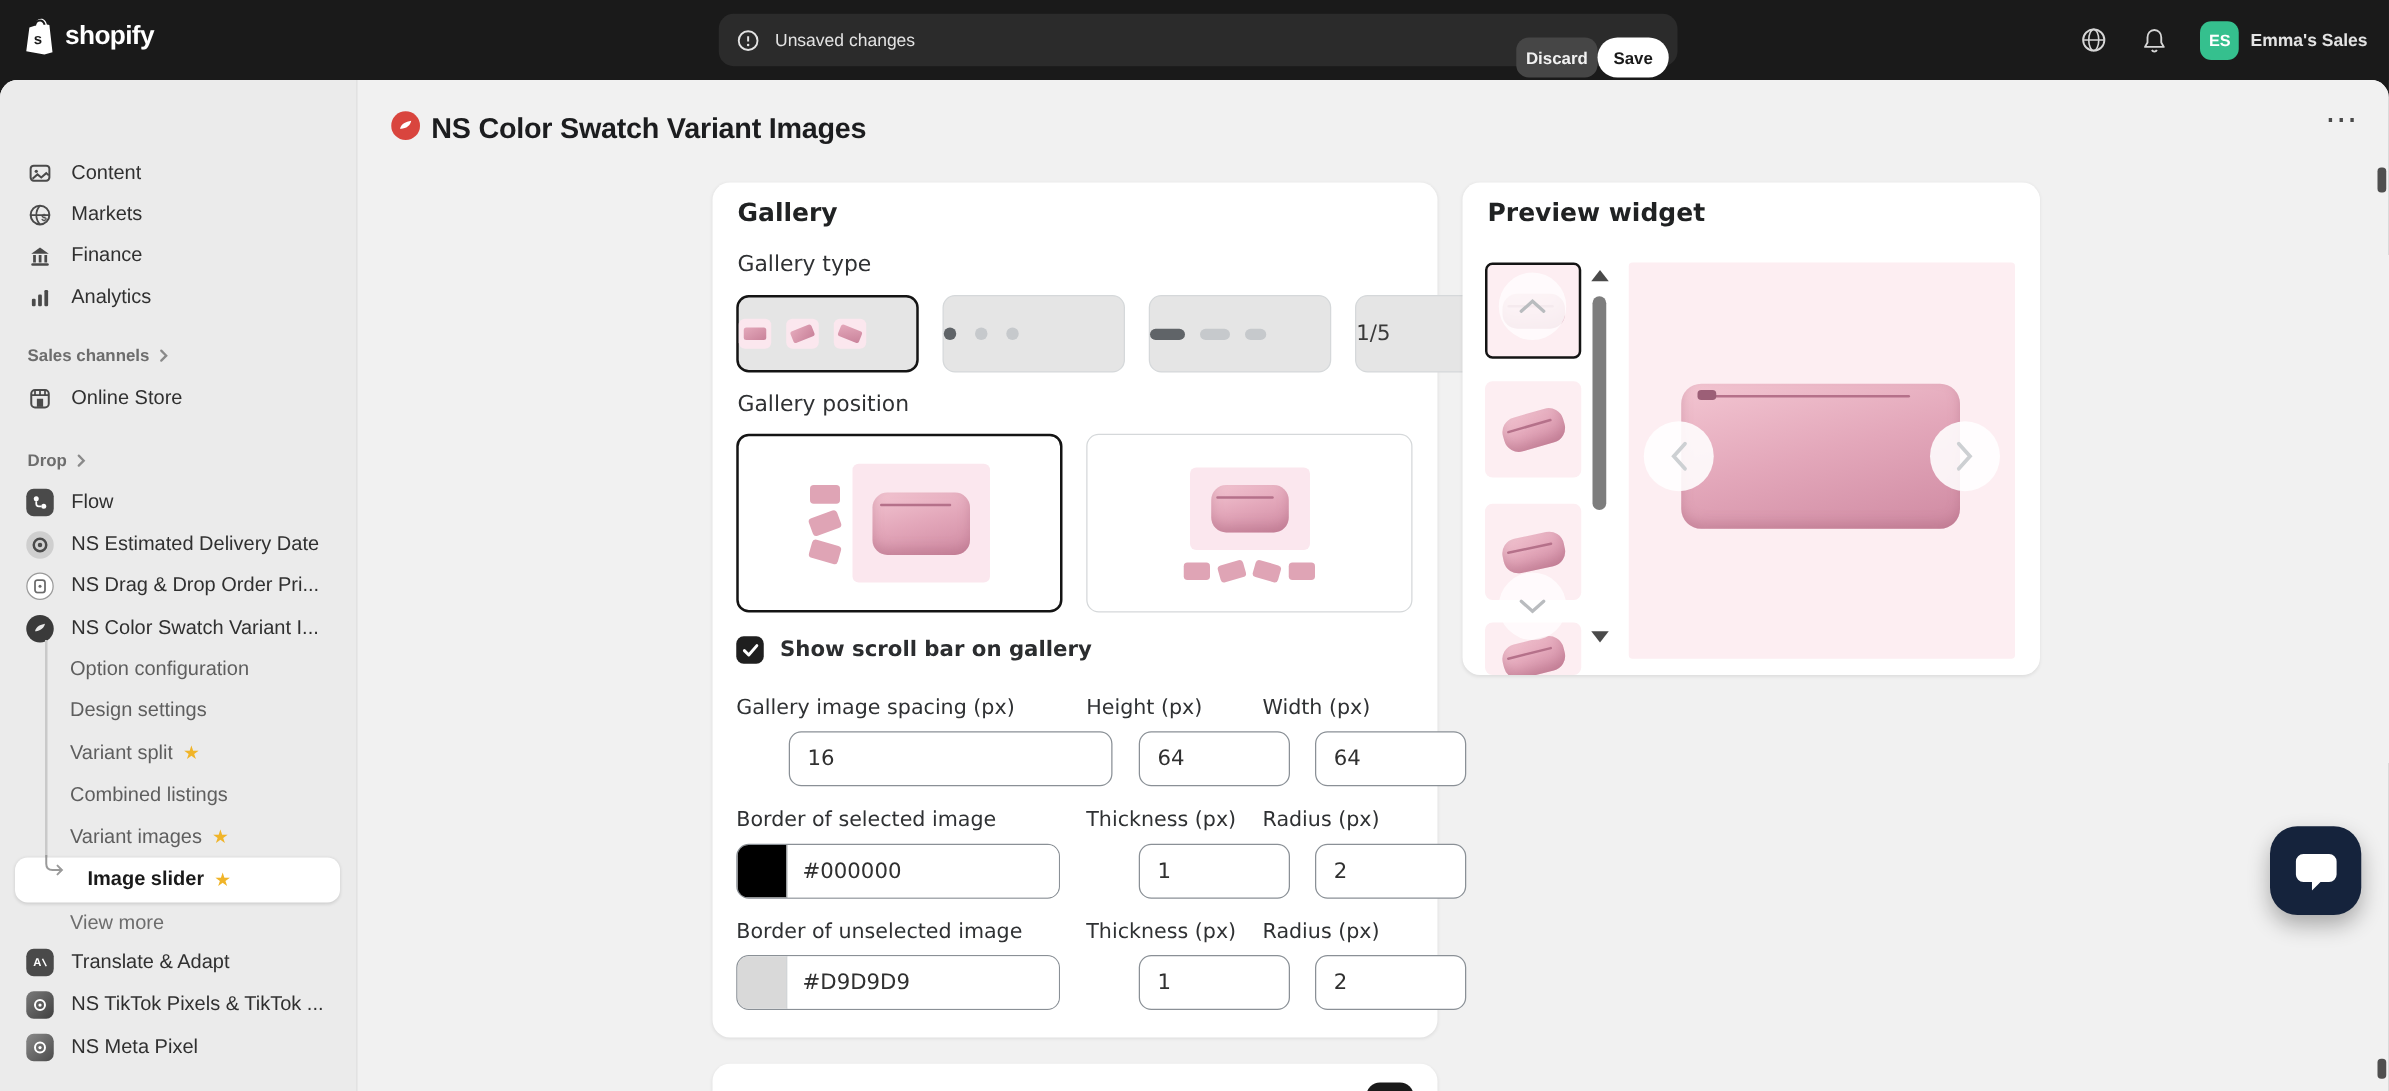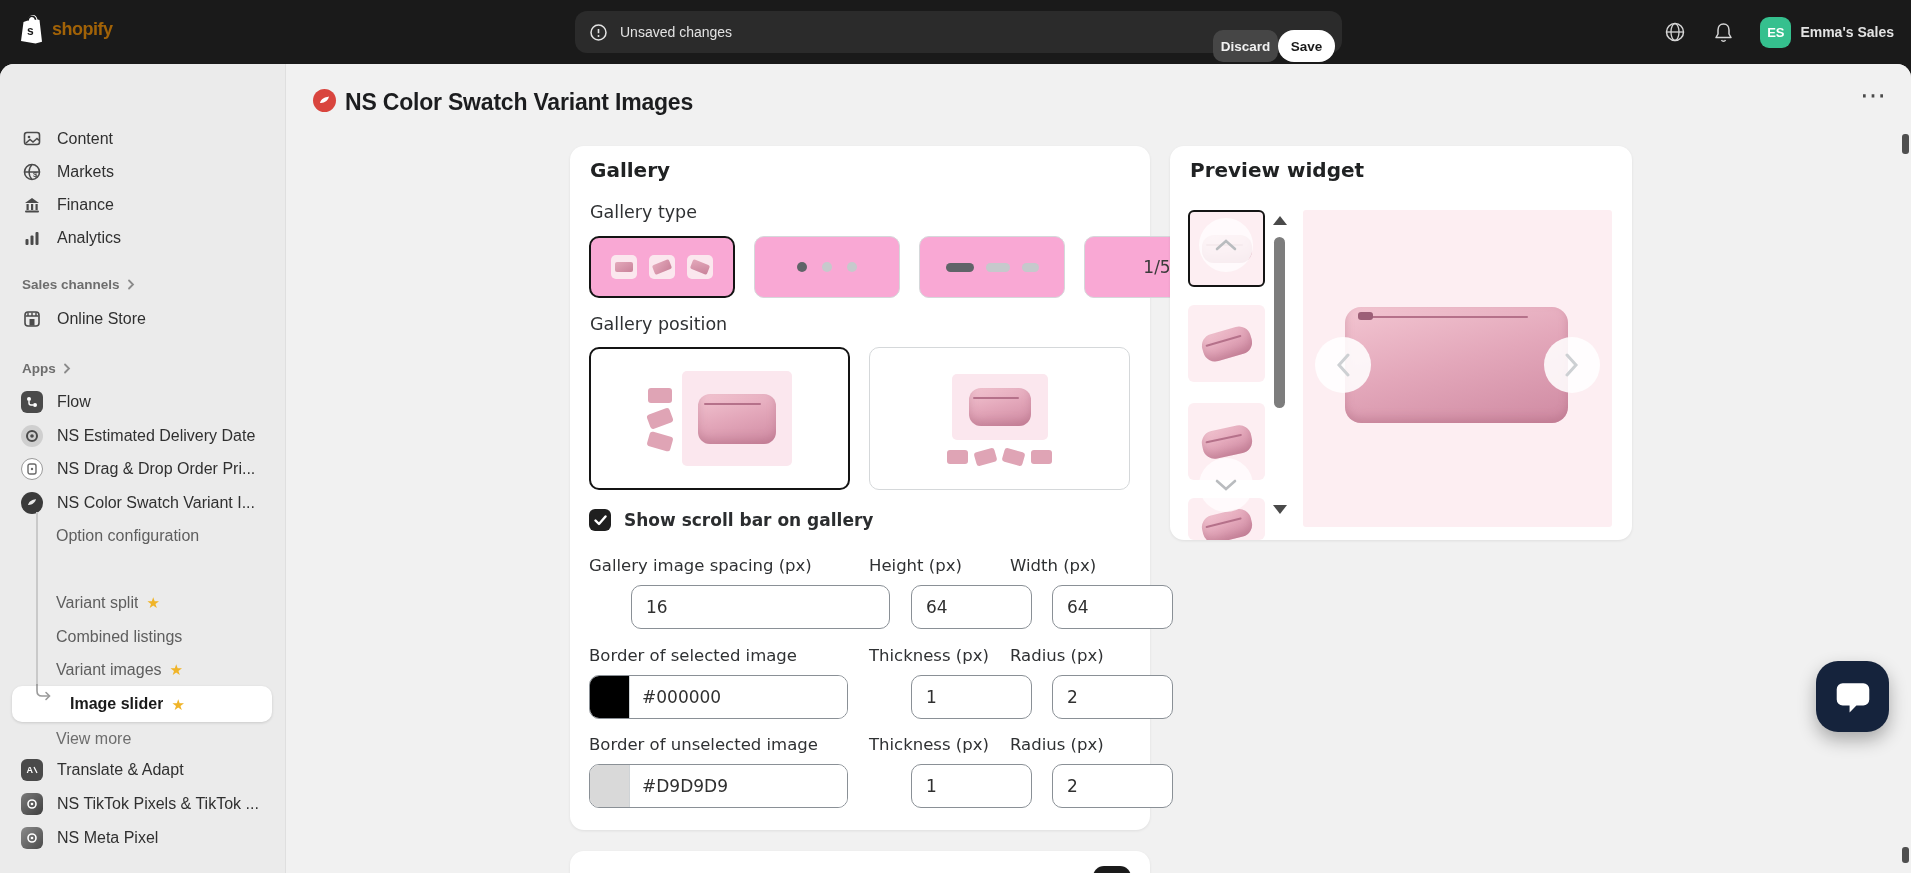--- a/index.html
+++ b/index.html
@@ -2,21 +2,21 @@
 <html><head>
 <meta charset="utf-8">
 <style>
   * { margin:0; padding:0; box-sizing:border-box; }
   html,body { width:1911px; height:873px; overflow:hidden; background:#1a1a1a;
               font-family:"Liberation Sans", sans-serif; }
 
   
   .topbar { position:absolute; left:0; top:0; width:1911px; height:64px; background:#1a1a1a; }
   .logo { position:absolute; left:18px; top:14px; display:flex; align-items:center; gap:7px; }
-  .logo-word { color:#a16207; font-size:18px; font-weight:700; letter-spacing:-0.5px; }
+  .logo-word { color:#ffffff; font-size:21px; font-weight:700; letter-spacing:-0.5px; }
   .banner { position:absolute; left:575px; top:11px; width:767px; height:42px; background:#2b2b2b;
             border-radius:12px; display:flex; align-items:center; }
   .banner-ic { margin-left:14px; display:flex; }
   .banner-text { margin-left:12px; color:#e3e3e3; font-size:14px; }
   .banner-btns { position:absolute; right:7px; top:19px; display:flex; }
   .btn-discard { width:65px; height:32px; background:#464646; color:#f1f1f1; border:none;
                  border-radius:10px; font-size:13.5px; font-weight:600; cursor:pointer; font-family:inherit;}
   .btn-save { width:57px; height:32px; background:#ffffff; color:#1a1a1a; border:none;
               border-radius:16px; font-size:13.5px; font-weight:600; cursor:pointer; font-family:inherit;}
   .tb-icons { position:absolute; right:0; top:0; height:64px; display:flex; align-items:center; }
@@ -63,22 +63,22 @@
   .card { position:absolute; background:#ffffff; border-radius:14px; box-shadow:0 1px 3px rgba(0,0,0,0.08); }
   #card-gallery { left:283px; top:82px; width:580px; height:684px; }
   #card-preview { left:883px; top:82px; width:462px; height:394px; overflow:hidden; }
   #card-bottom  { left:283px; top:787px; width:580px; height:22px; border-radius:14px 14px 0 0; }
 
   .card h2 { position:absolute; left:20px; top:12px; font-size:20px; font-weight:700; color:#202223;
              font-family:"DejaVu Sans", sans-serif; }
   .glabel { position:absolute; left:20px; font-size:17.5px; color:#2f3133; font-family:"DejaVu Sans", sans-serif; }
 
   .type-row { position:absolute; left:19px; top:90px; display:flex; gap:19px; }
-  .opt-box { width:146px; height:62px; border:1px solid #d5d8da; border-radius:10px; background:#f9a8d4;
-             display:flex; align-items:center; justify-content:center; gap:12px; cursor:pointer; }
+  .opt-box { width:146px; height:62px; border:1px solid #d5d8da; border-radius:10px; background:#e5e5e5;
+             display:flex; align-items:center; justify-content:flex-start; gap:12px; cursor:pointer; }
   .opt-box.sel { border:2px solid #141414; }
   .tile { width:26px; height:24px; background:#fbe7ee; border-radius:5px; display:flex; align-items:center;
           justify-content:center; }
   .tile span { width:18px; height:10px; border-radius:2px; display:block;
                background:linear-gradient(150deg,#e4a9bb,#c9829a); }
   .dot { width:10px; height:10px; border-radius:50%; }
   .dash { height:9px; border-radius:5px; }
   .counter { font-size:17px; color:#3a3a3a; font-family:"DejaVu Sans", sans-serif; }
 
   .pos-row { position:absolute; left:19px; top:201px; display:flex; gap:19px; }
@@ -251,21 +251,21 @@
         <svg width="20" height="20" viewBox="0 0 20 20">
             <rect x="3" y="3" width="14" height="14" rx="3" fill="none" stroke="#4a4a4a" stroke-width="1.6"></rect>
             <path d="M6 3.5 v3 M10 3.5 v3 M14 3.5 v3 M3.5 7 h13" fill="none" stroke="#4a4a4a" stroke-width="1.4"></path>
             <rect x="7.5" y="10" width="5" height="6.5" fill="#4a4a4a"></rect>
           </svg>
       </span>
       <span class="sb-label">Online Store</span>
     </div>
 
     <div class="sb-head" style="top:291px">
-      <span>Apps</span>
+      <span>Drop</span>
       <svg width="8" height="11" viewBox="0 0 8 11">
           <path d="M2 1.5 L6 5.5 L2 9.5" fill="none" stroke="#8a8a8a" stroke-width="1.8" stroke-linecap="round"></path>
         </svg>
     </div>
 
     <div class="sb-row" style="top:321px">
       <span class="sb-ic">
         <span class="sq-logo" style="background:#4a4a4a">
           <svg width="14" height="14" viewBox="0 0 14 14">
               <circle cx="4" cy="4" r="2" fill="#fff"></circle>
@@ -309,20 +309,23 @@
             </svg>
         </span>
       </span>
       <span class="sb-label">NS Color Swatch Variant I...</span>
     </div>
 
     <div class="tree-line"></div>
 
     <div class="sb-sub" style="top:455px">
       <span class="sb-label">Option configuration</span>
+    </div>
+    <div class="sb-sub" style="top:488px">
+      <span class="sb-label">Design settings</span>
     </div>
     <div class="sb-sub" style="top:522px">
       <span class="sb-label">Variant split</span>
       <span class="star">★</span>
     </div>
     <div class="sb-sub" style="top:556px">
       <span class="sb-label">Combined listings</span>
     </div>
     <div class="sb-sub" style="top:589px">
       <span class="sb-label">Variant images</span>

